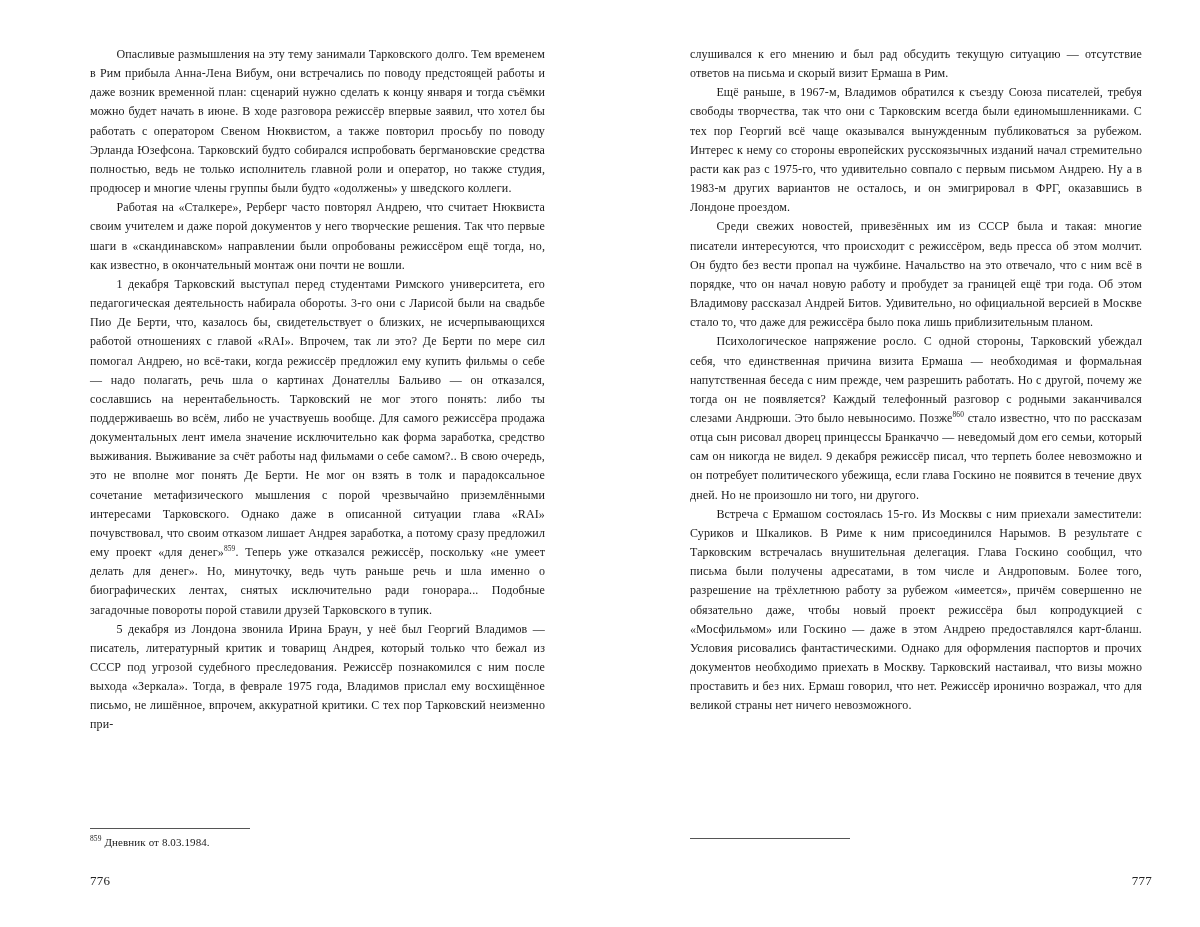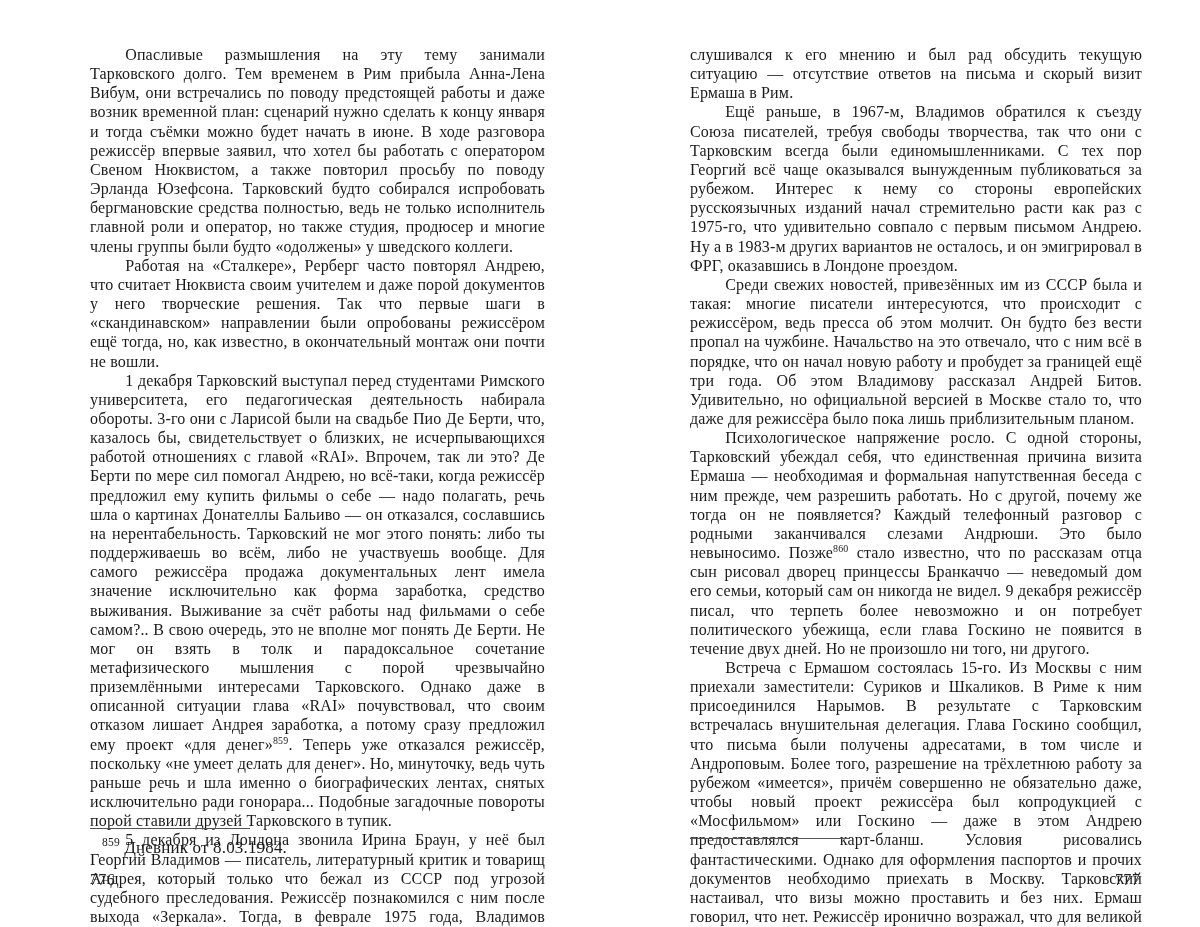--- a/index.html
+++ b/index.html
@@ -31,21 +31,21 @@
 
   .textcol {
     width: 455px;
   }
   .page-right .textcol { width: 452px; }
 
   p.para {
     margin: 0;
     text-align: justify;
     text-justify: inter-word;
-    font-size: 16px;
+    font-size: 12px;
     line-height: 19.15px;
     text-indent: 2.2em;
     hyphens: manual;
     letter-spacing: 0.01em;
   }
   p.para.noindent { text-indent: 0; }
 
   sup.fn {
     font-size: 0.62em;
     vertical-align: super;
@@ -61,40 +61,40 @@
   .page-left  .footnote-zone { top: 828px; }
   .page-right .footnote-zone { top: 838px; }
 
   .fn-rule {
     width: 160px;
     height: 0;
     border-top: 1.6px solid #555;
     margin: 0 0 7px 0;
   }
   .fn-text {
-    margin: 12px;
-    font-size: 17px;
+    margin: 0;
+    font-size: 11px;
     line-height: 13px;
     letter-spacing: 0.01em;
   }
   .fn-text sup {
     font-size: 0.68em;
     vertical-align: super;
     line-height: 0;
   }
 
   .folio {
     position: absolute;
     bottom: 38px;
-    font-size: 16px;
+    font-size: 13px;
     letter-spacing: 0.02em;
     color: #222;
   }
   .folio-left  { left: 90px; }
-  .folio-right { right: 60px; }
+  .folio-right { right: 48px; }
 </style>
 </head>
 <body>
 
 <div class="spread">
 
   <div class="page page-left">
     <div class="textcol">
 
       <p class="para">Опасливые размышления на эту тему занимали Тарковского долго. Тем временем в Рим прибыла Анна-Лена Вибум, они встречались по поводу предстоящей работы и даже возник временной план: сценарий нужно сделать к концу января и тогда съёмки можно будет начать в июне. В ходе разговора режиссёр впервые заявил, что хотел бы работать с оператором Свеном Нюквистом, а также повторил просьбу по поводу Эрланда Юзефсона. Тарковский будто собирался испробовать бергмановские средства полностью, ведь не только исполнитель главной роли и оператор, но также студия, продюсер и многие члены группы были будто «одолжены» у шведского коллеги.</p>

